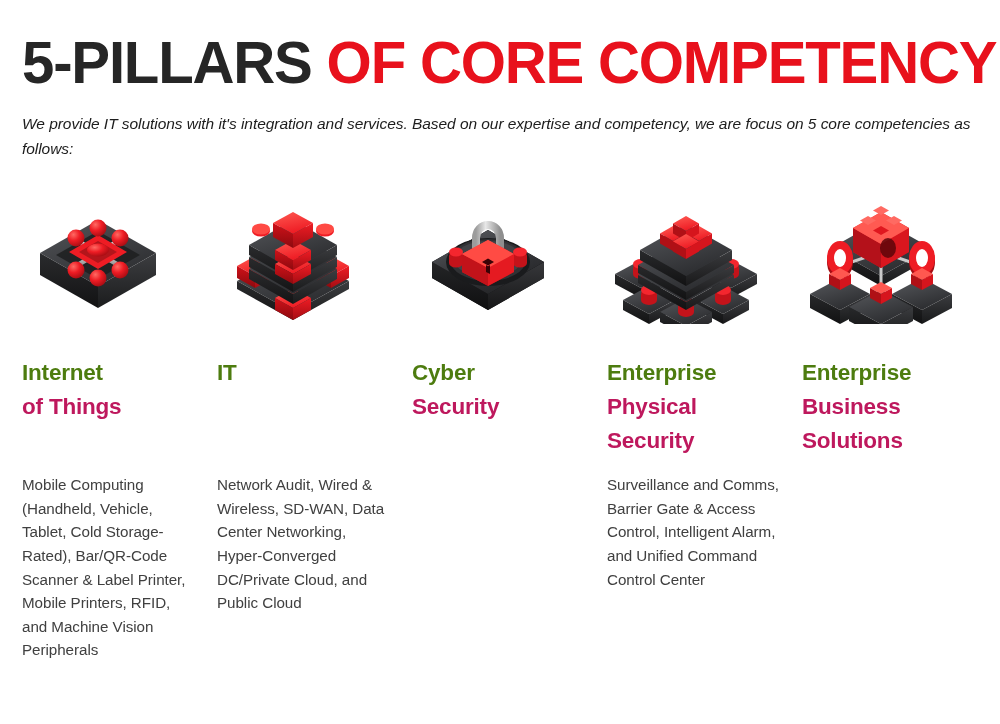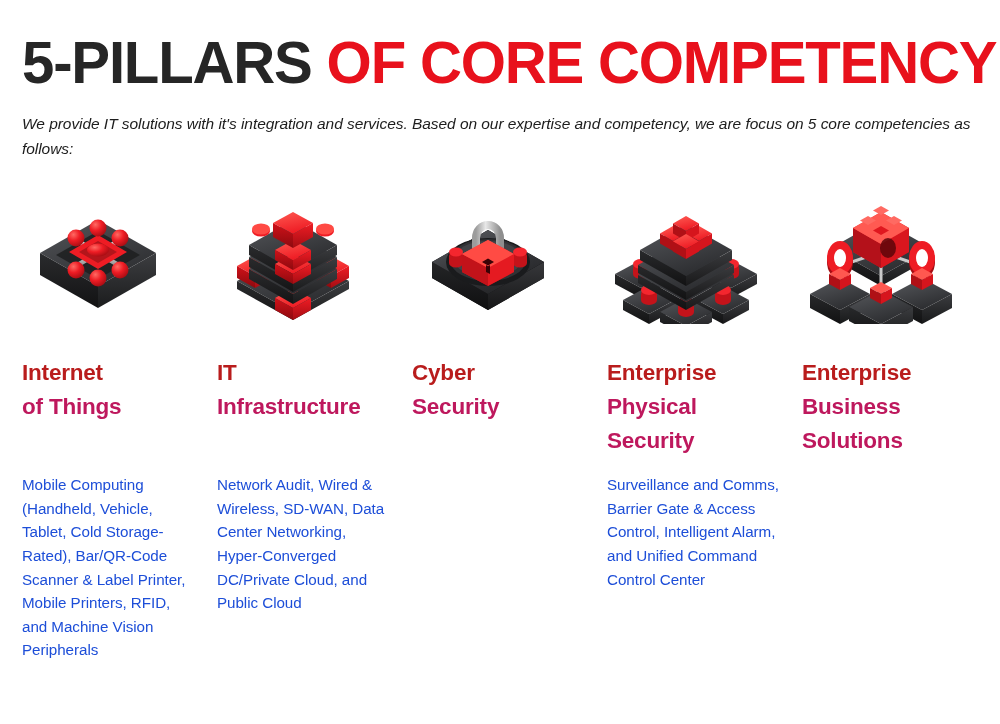--- a/index.html
+++ b/index.html
@@ -76,29 +76,29 @@
   .icon-wrap svg { display: block; }
 
   .col-heading {
     margin-top: 32px;
     font-size: 22.5px;
     font-weight: bold;
     line-height: 1.52;
     color: #262626;
     letter-spacing: -0.2px;
   }
-  .col-heading .hl-red { color: #b91c1c; display: block; }
+  .col-heading .hl-red { color: #4d7c0f; display: block; }
   .col-heading .hl-dark { color: #be185d; display: block; }
 
   .col-body {
     position: absolute;
     top: 277px;
     font-size: 15.2px;
     line-height: 1.555;
-    color: #1d4ed8;
+    color: #404040;
     letter-spacing: -0.05px;
     width: 176px;
   }
   .col-body-holder { position: relative; }
 </style>
 </head>
 <body>
 
 <div class="page">
 
@@ -261,21 +261,20 @@
           </g>
 
           <ellipse cx="36" cy="31" rx="9" ry="5.5" fill="#ee1c24"></ellipse>
           <ellipse cx="36" cy="29" rx="9" ry="5.5" fill="#ff4a44"></ellipse>
           <ellipse cx="100" cy="31" rx="9" ry="5.5" fill="#ee1c24"></ellipse>
           <ellipse cx="100" cy="29" rx="9" ry="5.5" fill="#ff4a44"></ellipse>
         </svg>
       </div>
       <div class="col-heading">
         <span class="hl-red">IT</span>
-        <span class="hl-dark">Infrastructure</span>
       </div>
       <div class="col-body">Network Audit, Wired &amp; Wireless, SD-WAN, Data Center Networking, Hyper-Converged DC/Private Cloud, and Public Cloud</div>
     </div>
 
     <div class="col col-body-holder">
       <div class="icon-wrap">
         <svg width="136" height="124" viewBox="0 0 136 124">
           <defs>
             <linearGradient id="hexTop" x1="0.1" y1="0" x2="0.7" y2="1">
               <stop offset="0" stop-color="#5a5c60"></stop>

